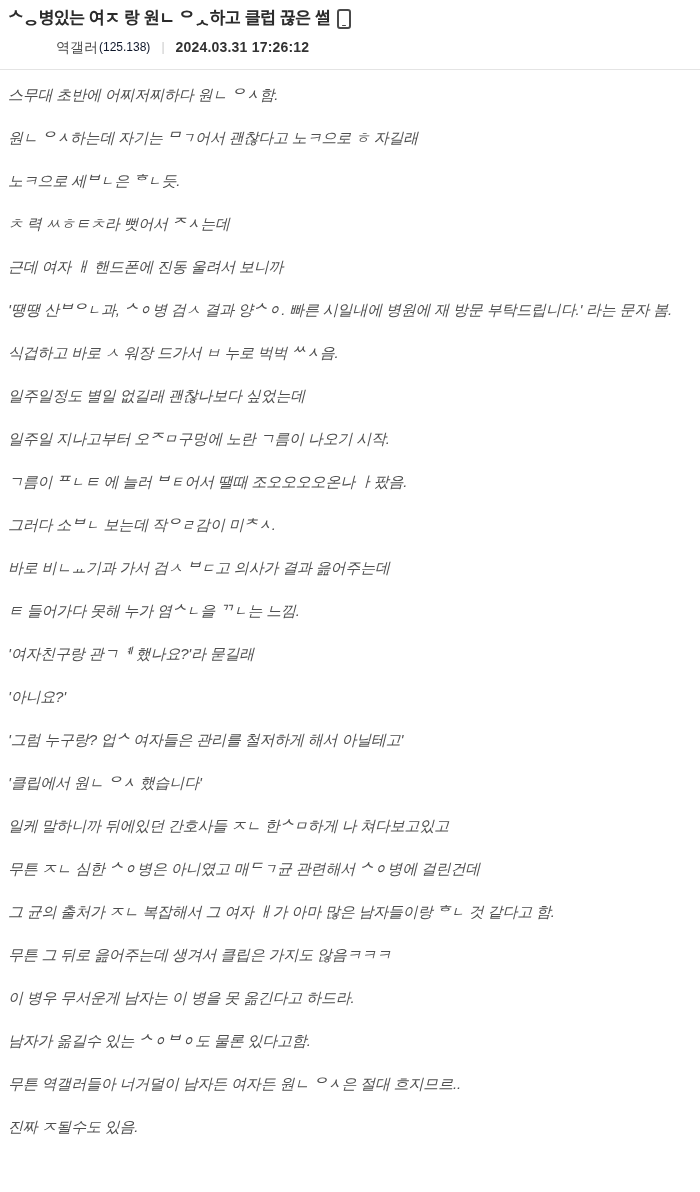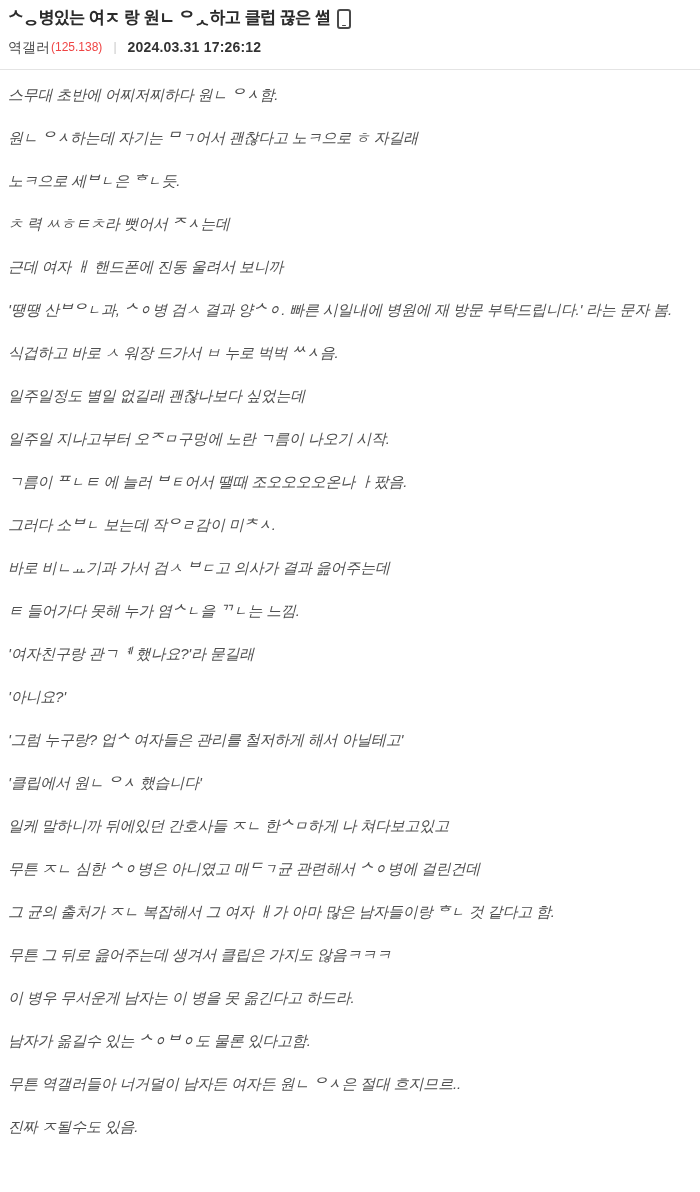--- a/index.html
+++ b/index.html
@@ -56,23 +56,24 @@
     margin-top: 9px;
     font-size: 13px;
     color: #555;
     display: flex;
     align-items: center;
     line-height: 17px;
   }
   .byline .author {
     color: #4a4a4a;
     font-size: 14px;
+    margin-left: 48px;
   }
   .byline .ip {
-    color: #ef4444;
+    color: #0f172a;
     font-size: 12px;
     margin-left: 1px;
   }
   .byline .sep {
     color: #c9c9c9;
     margin: 0 11px;
     font-size: 12px;
   }
   .byline .date {
     color: #333333;

